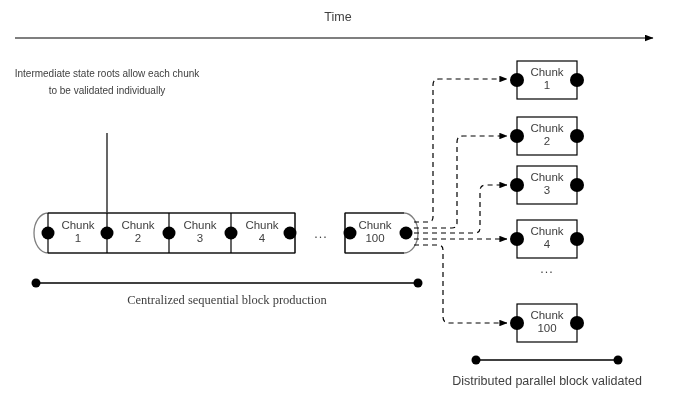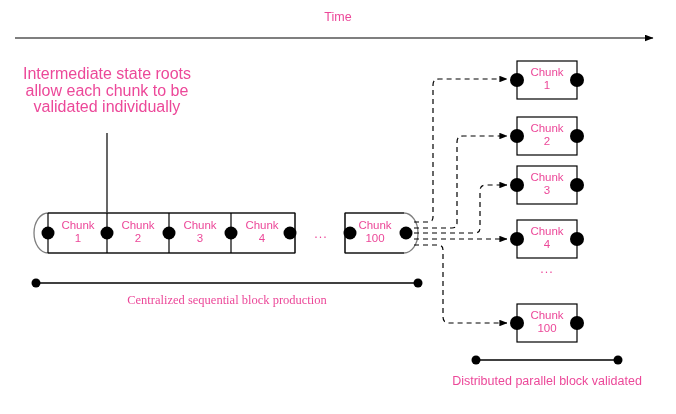--- a/index.html
+++ b/index.html
@@ -19,33 +19,33 @@
   #diagram-svg {
     position: absolute;
     left: 0;
     top: 0;
     width: 676px;
     height: 414px;
   }
   .txt {
     position: absolute;
     font-family: "Liberation Sans", sans-serif;
-    color: #ec4899;
+    color: #404040;
     white-space: nowrap;
     line-height: 1;
   }
   .title-time {
     font-size: 12.5px;
     left: 0;
     top: 11px;
     width: 676px;
     text-align: center;
   }
   .annot {
-    font-size: 16px;
+    font-size: 10px;
     left: 12px;
     top: 66px;
     width: 190px;
     text-align: center;
     white-space: normal;
     line-height: 16.5px;
   }
   .caption {
     font-size: 12.5px;
     text-align: center;

